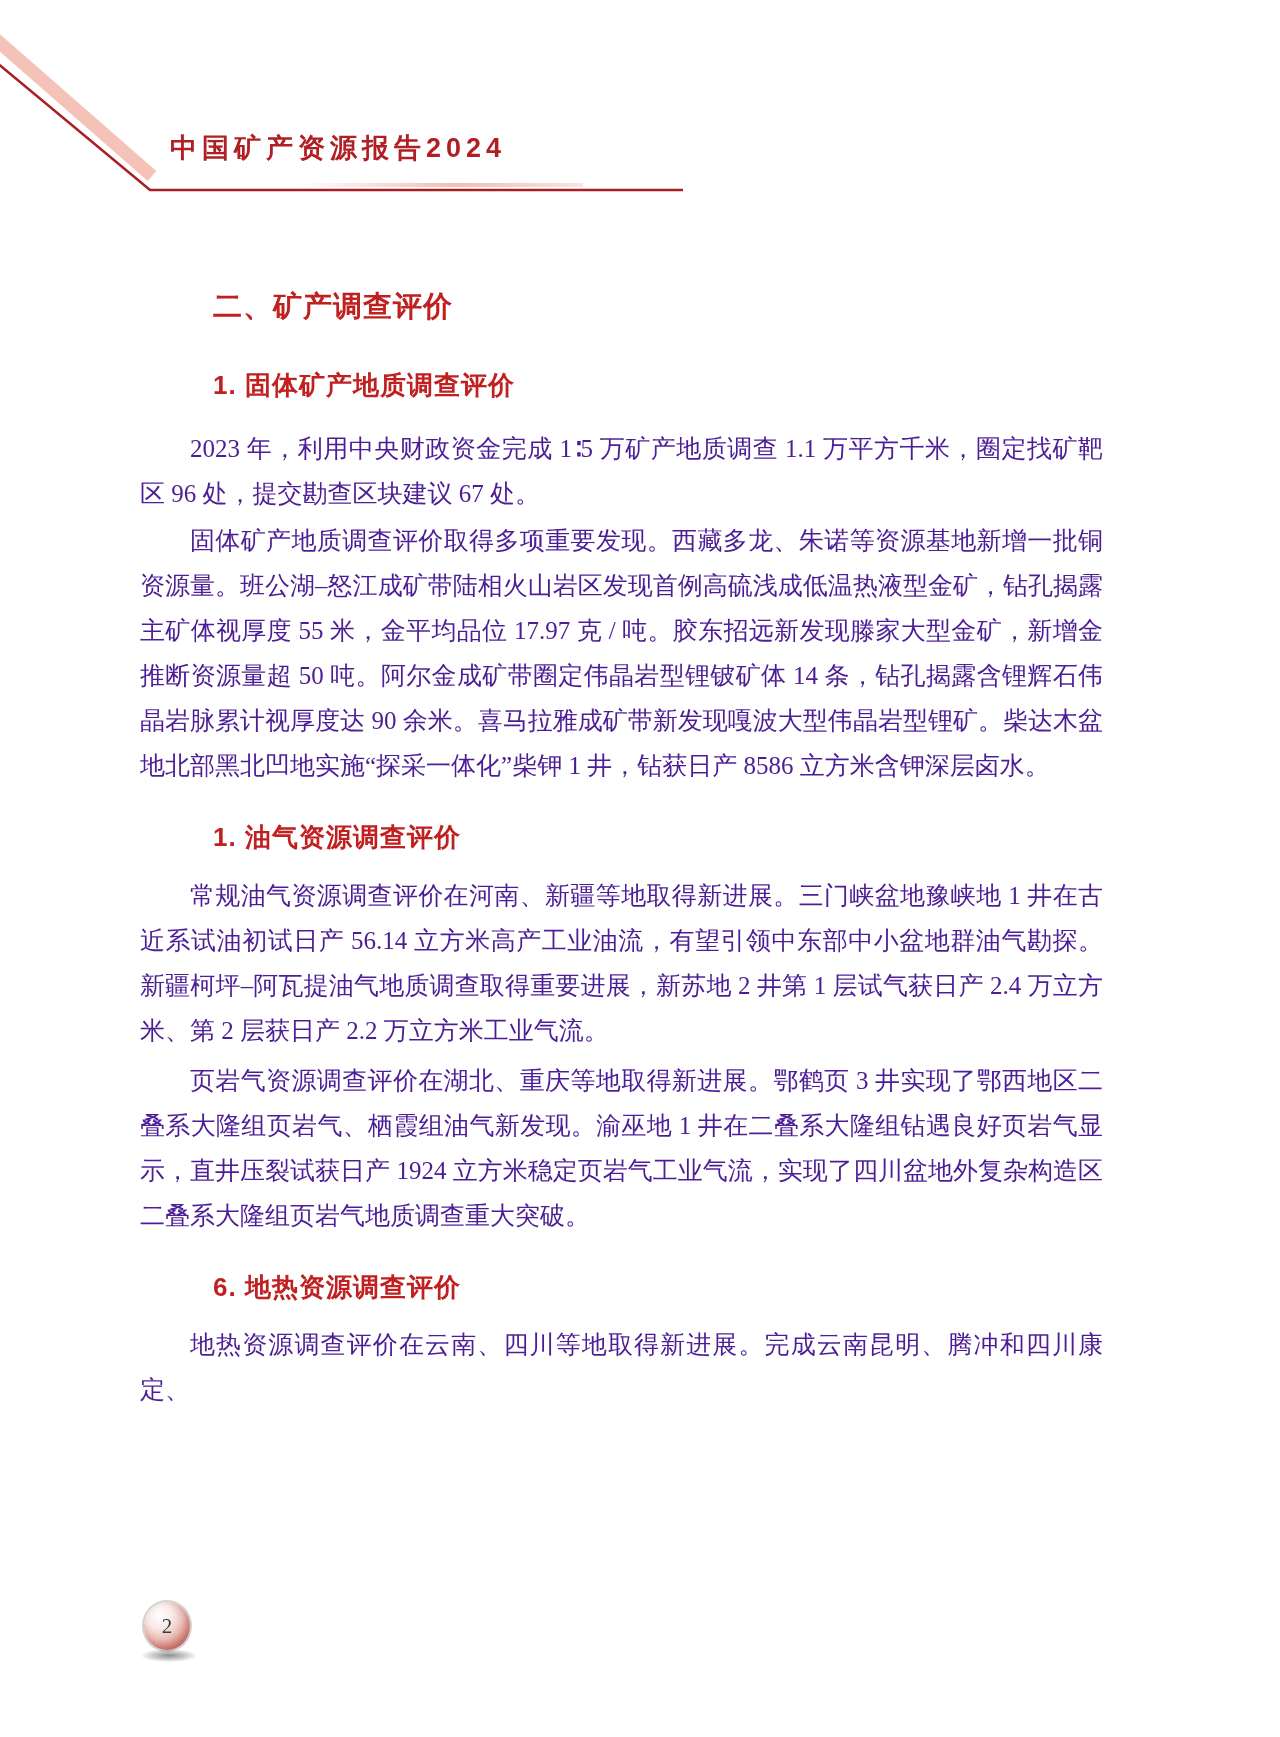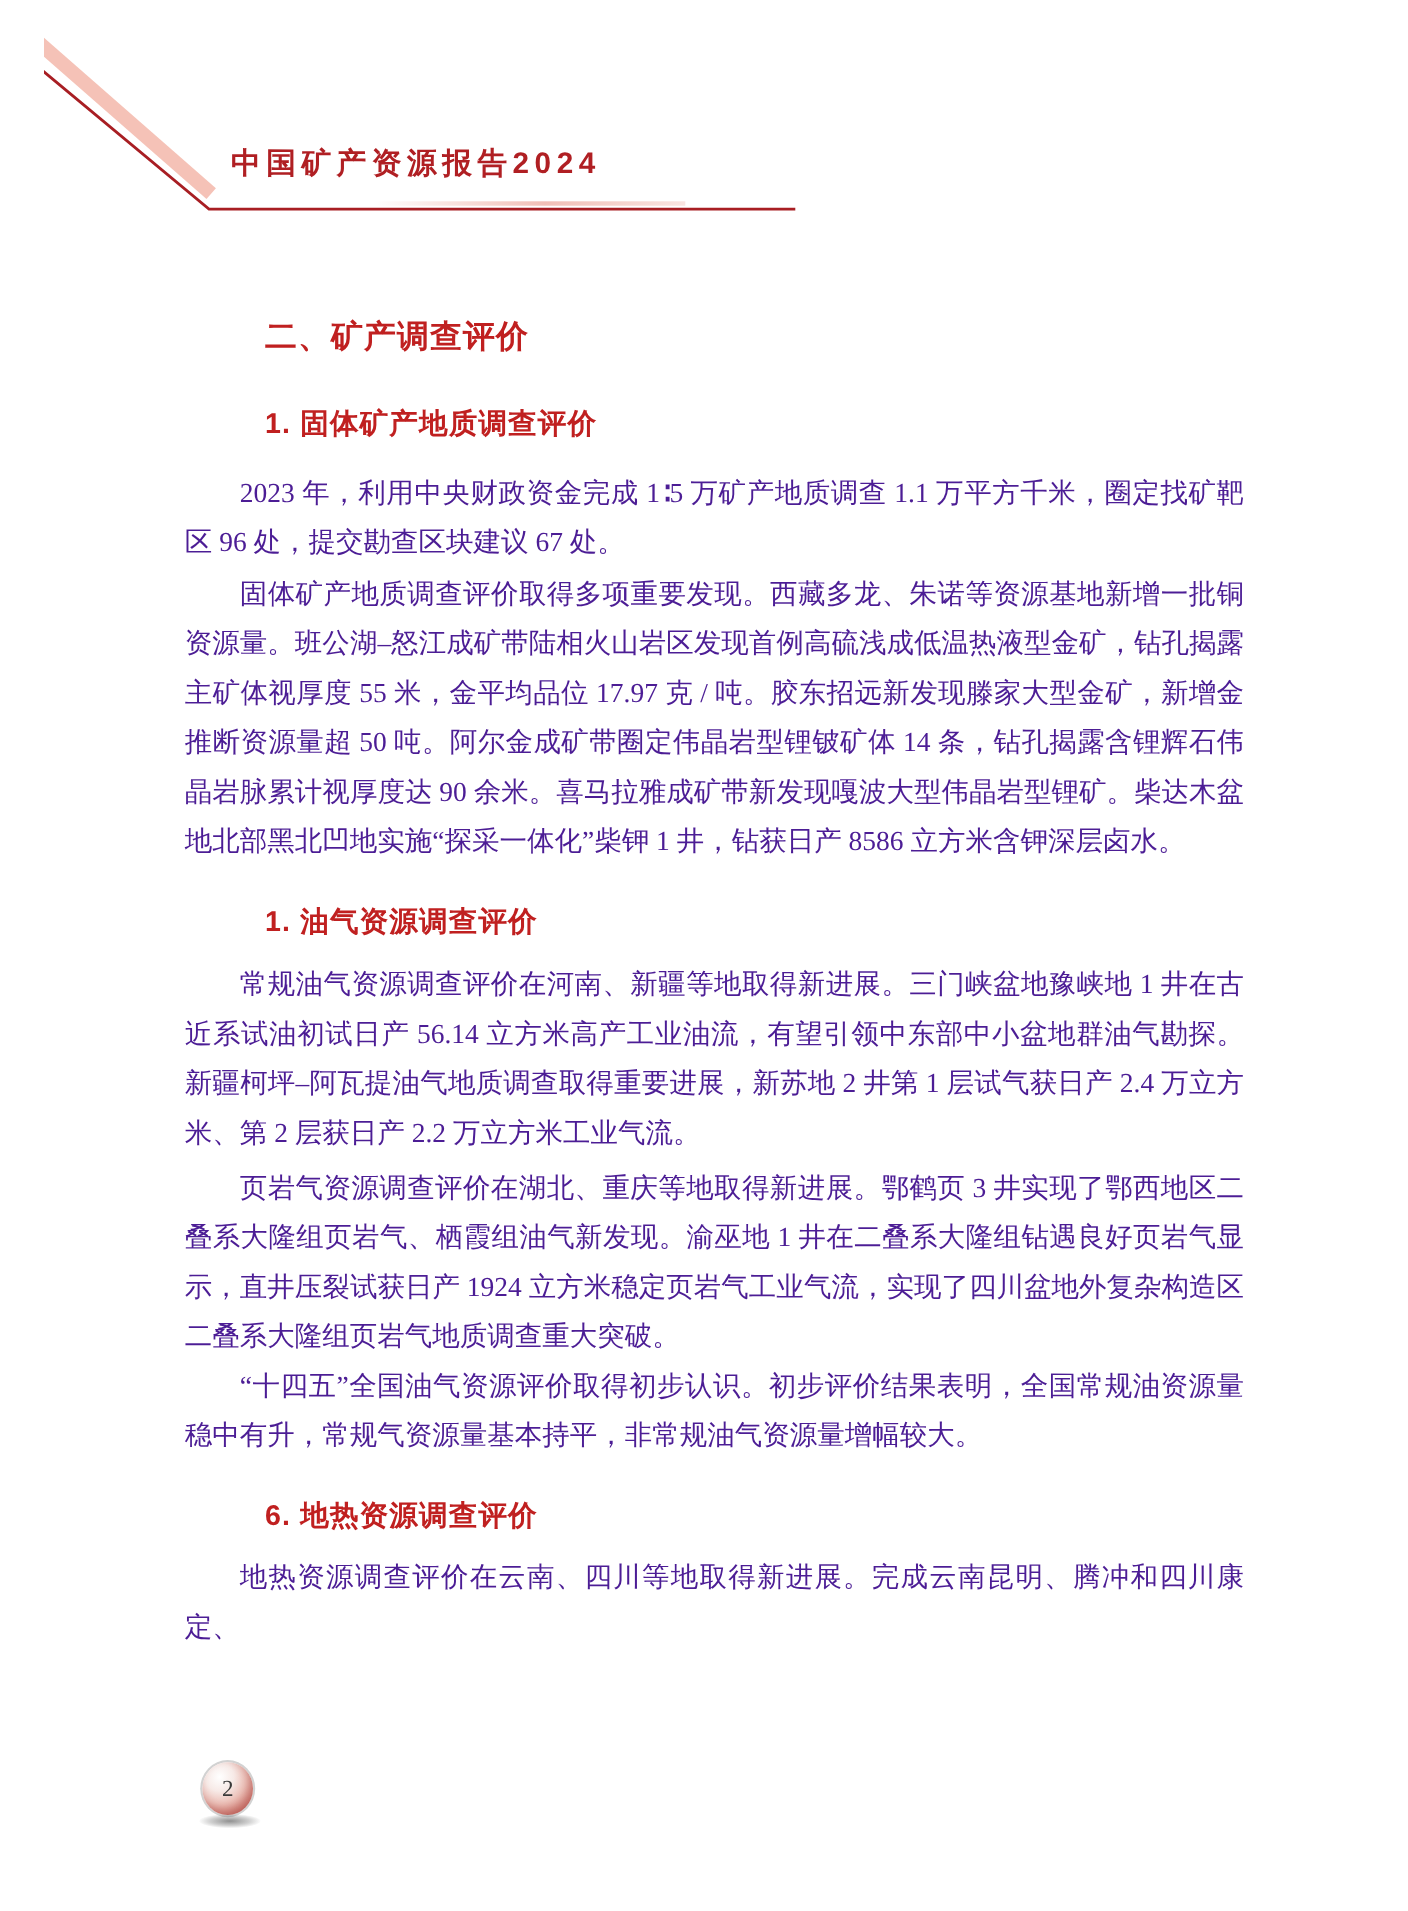--- a/index.html
+++ b/index.html
@@ -1,33 +1,33 @@
 <!DOCTYPE html>
 <html><head>
 <meta charset="utf-8">
 <style>
   html,body{margin:0;padding:0;}
   body{
     width:1280px;height:1737px;background:#ffffff;position:relative;
     font-family:"Liberation Serif","DejaVu Serif",serif;
     color:#1a1a1a;overflow:hidden;
   }
-  .page{position:absolute;inset:0;background:#ffffff;margin-left:40px;}
+  .page{position:absolute;inset:0;background:#ffffff;}
 
   
   .header-deco{position:absolute;left:0;top:0;width:720px;height:230px;}
   .report-title{
     position:absolute;left:170px;top:130px;
     font-family:"Liberation Sans","DejaVu Sans",sans-serif;
     font-weight:bold;font-size:27px;letter-spacing:5px;
     color:#b01f23;white-space:nowrap;
   }
 
   
-  .content{position:absolute;left:128px;top:0;width:963px;}
+  .content{position:absolute;left:140px;top:0;width:963px;}
   .chapter-heading{
     margin:291px 0 0 73px;
     font-family:"Liberation Sans","DejaVu Sans",sans-serif;
     font-weight:bold;font-size:29px;line-height:30px;
     color:#c02020;letter-spacing:1px;
   }
   .section-heading{
     margin:35px 0 0 73px;
     font-family:"Liberation Sans","DejaVu Sans",sans-serif;
     font-weight:bold;font-size:26px;line-height:28px;
@@ -89,21 +89,20 @@
 
     <div class="chapter-heading">二、矿产调查评价</div>
 
     <div class="section-heading first">1. 固体矿产地质调查评价</div>
     <p class="p1">2023 年，利用中央财政资金完成 1∶5 万矿产地质调查 1.1 万平方千米，圈定找矿靶区 96 处，提交勘查区块建议 67 处。</p>
     <p class="p2">固体矿产地质调查评价取得多项重要发现。西藏多龙、朱诺等资源基地新增一批铜资源量。班公湖–怒江成矿带陆相火山岩区发现首例高硫浅成低温热液型金矿，钻孔揭露主矿体视厚度 55 米，金平均品位 17.97 克 / 吨。胶东招远新发现滕家大型金矿，新增金推断资源量超 50 吨。阿尔金成矿带圈定伟晶岩型锂铍矿体 14 条，钻孔揭露含锂辉石伟晶岩脉累计视厚度达 90 余米。喜马拉雅成矿带新发现嘎波大型伟晶岩型锂矿。柴达木盆地北部黑北凹地实施“探采一体化”柴钾 1 井，钻获日产 8586 立方米含钾深层卤水。</p>
 
     <div class="section-heading">1. 油气资源调查评价</div>
     <p class="p3">常规油气资源调查评价在河南、新疆等地取得新进展。三门峡盆地豫峡地 1 井在古近系试油初试日产 56.14 立方米高产工业油流，有望引领中东部中小盆地群油气勘探。新疆柯坪–阿瓦提油气地质调查取得重要进展，新苏地 2 井第 1 层试气获日产 2.4 万立方米、第 2 层获日产 2.2 万立方米工业气流。</p>
     <p class="p4">页岩气资源调查评价在湖北、重庆等地取得新进展。鄂鹤页 3 井实现了鄂西地区二叠系大隆组页岩气、栖霞组油气新发现。渝巫地 1 井在二叠系大隆组钻遇良好页岩气显示，直井压裂试获日产 1924 立方米稳定页岩气工业气流，实现了四川盆地外复杂构造区二叠系大隆组页岩气地质调查重大突破。</p>
-    <p class="p6">“十四五”全国油气资源评价取得初步认识。初步评价结果表明，全国常规油资源量稳中有升，常规气资源量基本持平，非常规油气资源量增幅较大。</p>
 
     <div class="section-heading">6. 地热资源调查评价</div>
     <p class="p7">地热资源调查评价在云南、四川等地取得新进展。完成云南昆明、腾冲和四川康定、</p>
 
   </div>
 
   <div class="page-badge">
     <div class="sphere"></div>
     <div class="sphere-number">2</div>
     <div class="sphere-shadow"></div>

